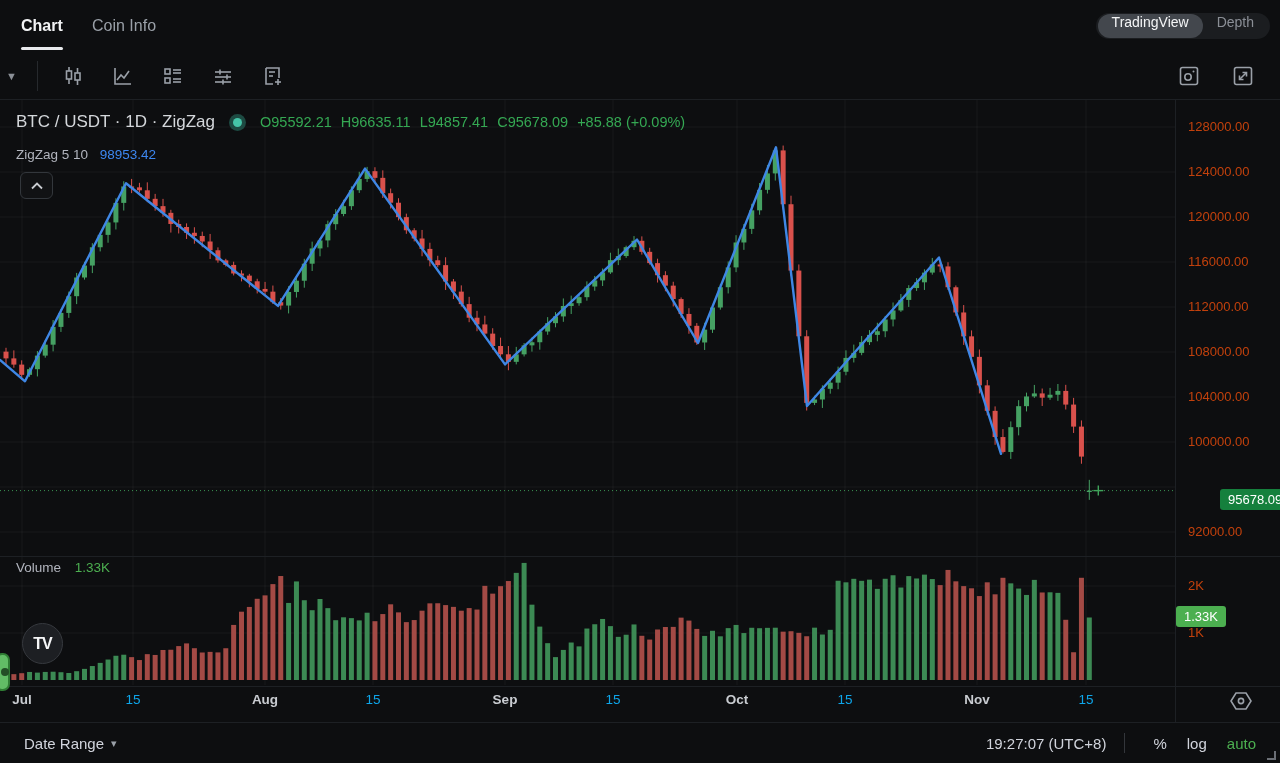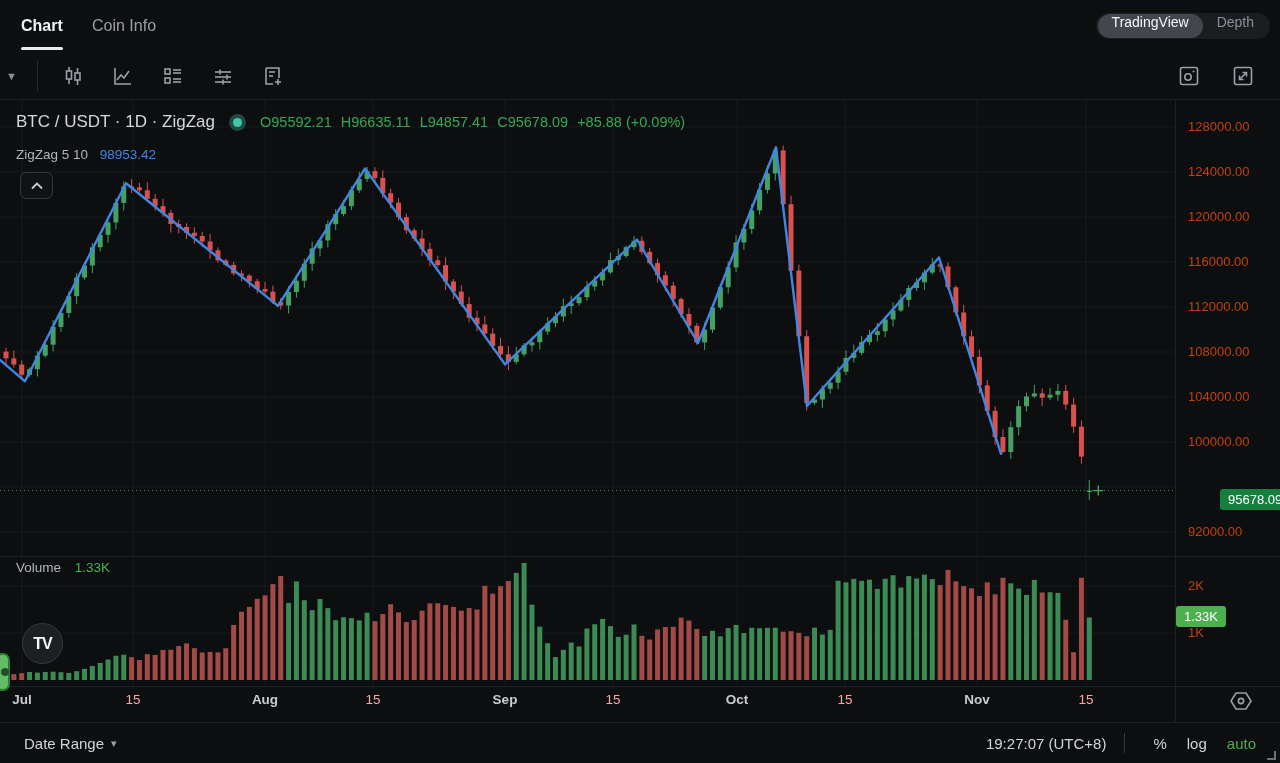--- a/index.html
+++ b/index.html
@@ -45,21 +45,21 @@
   #collapse-btn { position:absolute; left:20px; top:172px; width:33px; height:27px; border:1px solid #33373c; border-radius:6px; display:flex; align-items:center; justify-content:center; color:#c9ccd1; cursor:pointer; background:rgba(20,22,24,.6); }
 
   #vol-legend { position:absolute; left:16px; top:560px; font-size:13.5px; color:#b2b5be; }
   #vol-legend .val { color:#4caf50; margin-left:10px; }
 
   .axis-label { position:absolute; left:1188px; color:#c2410c; font-size:13px; }
   .badge { position:absolute; left:1176px; color:#ffffff; font-size:13px; padding:3px 8px; border-radius:3px; }
   #price-badge { background:#3fa35a; }
   #vol-badge { background:#4caf50; }
 
-  .time-tick { position:absolute; top:692px; transform:translateX(-50%); font-size:13.5px; color:#fca5a5; }
+  .time-tick { position:absolute; top:692px; transform:translateX(-50%); font-size:13.5px; color:#0ea5e9; }
   .time-tick.major { font-weight:700; color:#c9ccd1; }
   #timeaxis-border { position:absolute; left:0; top:686px; width:1280px; height:1px; background:#1d2024; }
   #hex-btn { position:absolute; left:1228px; top:689px; width:26px; height:24px; color:#9aa0a8; cursor:pointer; }
 
   #tv-logo { position:absolute; left:22px; top:623px; width:41px; height:41px; border-radius:50%; background:#1d1f23; border:1px solid #36393e; display:flex; align-items:center; justify-content:center; color:#f5f6f7; font-weight:700; font-size:16px; letter-spacing:-1px; cursor:pointer; }
   #side-handle { position:absolute; left:-5px; top:653px; width:15px; height:38px; background:#62bd66; border:2px solid #2f7d34; border-radius:7px; cursor:pointer; }
   #side-handle::after { content:""; position:absolute; left:4px; top:13px; width:8px; height:8px; border-radius:50%; background:#234f26; }
 
   
   #bottombar { position:absolute; left:0; top:722px; width:1280px; height:41px; border-top:1px solid #1d2024; display:flex; align-items:center; font-size:15px; color:#d1d4dc; }

